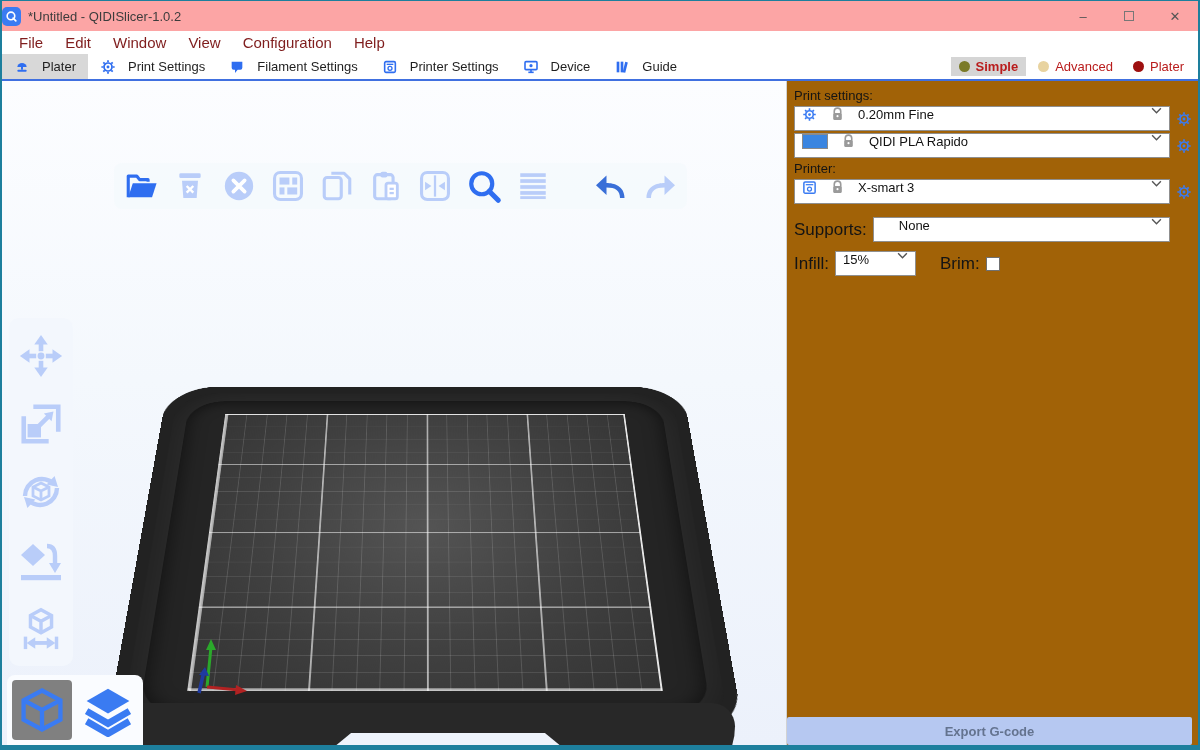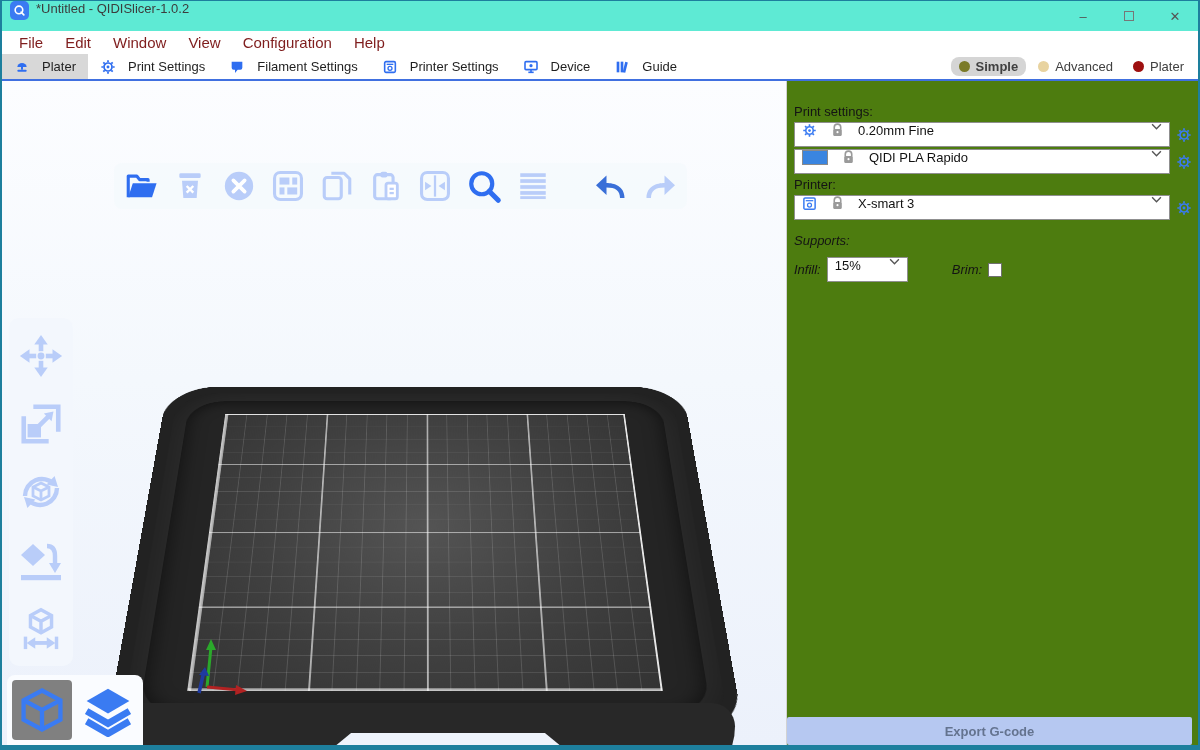--- a/index.html
+++ b/index.html
@@ -1,37 +1,37 @@
 <!DOCTYPE html>
 <html><head>
 <meta charset="utf-8">
 <style>
   * { margin:0; padding:0; box-sizing:border-box; }
   html,body { width:1200px; height:750px; font-family:"Liberation Sans","DejaVu Sans",sans-serif; background:#fff; }
   .window { position:relative; width:1200px; height:750px; border:1px solid #1d7f9d; border-left-width:2px; border-right-width:2px; border-bottom-width:5px; background:#fff; overflow:hidden; display:flex; flex-direction:column; }
 
   
-  .titlebar { height:30px; display:flex; padding-left:8px; background:#5eead4; flex:0 0 auto; }
+  .titlebar { height:30px; display:flex; align-items:center; background:#fca5a5; flex:0 0 auto; }
   .app-icon { width:19px; height:19px; border-radius:5px; background:#3a7bf2; display:flex; align-items:center; justify-content:center; margin-right:7px; }
   .title-text { font-size:13px; color:#3c3c3c; }
   .win-controls { margin-left:auto; display:flex; height:30px; }
   .win-btn { width:46px; height:30px; display:flex; align-items:center; justify-content:center; color:#555; font-size:13px; }
   .maxbox { width:10px; height:10px; border:1px solid #777; display:inline-block; }
 
   
   .menubar { height:23px; display:flex; align-items:center; padding-left:6px; background:#fff; flex:0 0 auto; }
   .menu-item { padding:0 11px; font-size:15px; color:#7f1d1d; height:100%; display:flex; align-items:center; cursor:default; }
 
   
   .tabbar { height:27px; display:flex; align-items:stretch; background:#fff; border-bottom:2px solid #4070e0; flex:0 0 auto; }
   .tab { display:flex; align-items:center; gap:12px; padding:0 12px; font-size:13px; color:#1f1f1f; cursor:default; }
   .tab.selected { background:#d8d8d8; }
   .tab svg { flex:0 0 auto; }
   .modes { margin-left:auto; display:flex; align-items:center; gap:4px; padding-right:6px; }
-  .mode { display:flex; align-items:center; gap:6px; padding:2px 8px; font-size:13px; color:#404040;border-radius:8px; }
+  .mode { display:flex; align-items:center; gap:6px; padding:2px 8px; font-size:13px; color:#b91c1c; }
   .mode.selected { background:#d5d5d5; font-weight:bold; }
   .dot { width:11px; height:11px; border-radius:50%; display:inline-block; }
 
   
   .main { flex:1; display:flex; min-height:0; }
   .viewport { position:relative; width:784px; flex:0 0 784px; background:linear-gradient(180deg,#fcfdff 0%,#f4f8fd 45%,#ecf1fb 100%); overflow:hidden; }
 
   
   .top-toolbar { position:absolute; left:112px; top:82px; display:flex; align-items:center; gap:11px; padding:4px 8px; background:rgba(245,249,253,0.85); border-radius:8px; }
   .tt-icon { width:38px; height:38px; display:flex; align-items:center; justify-content:center; }
@@ -57,31 +57,31 @@
       repeating-linear-gradient(0deg,  rgba(255,255,255,.50) 0 2px, transparent 2px 122px),
       repeating-linear-gradient(90deg, rgba(255,255,255,.14) 0 1px, transparent 1px 24.4px),
       repeating-linear-gradient(0deg,  rgba(255,255,255,.12) 0 1px, transparent 1px 24.4px),
       radial-gradient(ellipse at 50% 45%, #545454 0%, #404040 55%, #333 100%);
   }
   .bed-skirt { position:absolute; left:10px; top:400px; width:620px; height:88px; background:#282828; border-radius:26px 26px 72px 72px; }
   .skirt-notch { position:absolute; left:212px; top:430px; width:262px; height:28px; background:#eef3fb; clip-path:polygon(13% 0,87% 0,100% 100%,0 100%); }
   .axis-gizmo { position:absolute; left:68px; top:322px; }
 
   
-  .right-panel { flex:1; position:relative; background:#4d7c0f; border-left:1px solid #d2d2d2; padding:20px 6px 0 7px; }
+  .right-panel { flex:1; position:relative; background:#a16207; border-left:1px solid #d2d2d2; padding:4px 6px 0 7px; }
   .rp-label { font-size:13px; color:#141414; margin:3px 0 3px 0; }
   .combo-row { display:flex; align-items:center; gap:5px; margin-bottom:2px; }
   .combo { flex:1; height:25px; border:1px solid #8f8f8f; background:#fff; display:flex; align-items:flex-start; padding:0 7px; gap:14px; font-size:13px; color:#111; }
   .combo .spacer { flex:1; }
   .gear-btn { width:17px; height:17px; display:flex; align-items:center; justify-content:center; }
   .swatch { width:26px; height:15px; background:#3a85e0; border:1px solid #8a8a8a; }
   .inline-row { display:flex; align-items:center; margin-top:9px; }
-  .inline-row .lbl { font-size:13px; color:#141414; margin-right:6px;font-style:italic; }
+  .inline-row .lbl { font-size:17px; color:#141414; margin-right:6px; }
   .combo.small { flex:0 0 80px; height:25px; }
-  .brim-group { display:flex; align-items:flex-end; margin-left:44px; }
+  .brim-group { display:flex; align-items:center; margin-left:24px; }
   .checkbox { width:14px; height:14px; border:1px solid #707070; background:#fff; display:inline-block; }
   .export-btn { position:absolute; left:0; right:6px; bottom:0; height:28px; background:#b6c8f1; color:#64738f; font-weight:bold; font-size:13px; display:flex; align-items:center; justify-content:center; border-radius:2px; cursor:pointer; }
 </style>
 </head>
 <body>
 
 <div class="window">
 
   <div class="titlebar">
     <span class="app-icon">
@@ -446,20 +446,27 @@
                 <circle cx="12" cy="12" r="6"></circle>
                 <path d="M12 2v3M12 19v3M2 12h3M19 12h3M4.9 4.9l2.2 2.2M16.9 16.9l2.2 2.2M19.1 4.9L16.9 7.1M7.1 16.9L4.9 19.1"></path>
               </g>
               <circle cx="12" cy="12" r="2.2" fill="#3a7bf2"></circle>
             </svg>
         </span>
       </div>
 
       <div class="inline-row" style="margin-top:13px;">
         <span class="lbl">Supports:</span>
+        <div class="combo" style="margin-right:22px;">
+          <span style="padding-left:18px;">None</span>
+          <span class="spacer"></span>
+          <svg width="11" height="7" viewBox="0 0 12 8">
+              <polyline points="1,1.5 6,6.5 11,1.5" fill="none" stroke="#555" stroke-width="1.6"></polyline>
+            </svg>
+        </div>
       </div>
 
       <div class="inline-row">
         <span class="lbl">Infill:</span>
         <div class="combo small">
           <span>15%</span>
           <span class="spacer"></span>
           <svg width="11" height="7" viewBox="0 0 12 8">
               <polyline points="1,1.5 6,6.5 11,1.5" fill="none" stroke="#555" stroke-width="1.6"></polyline>
             </svg>

